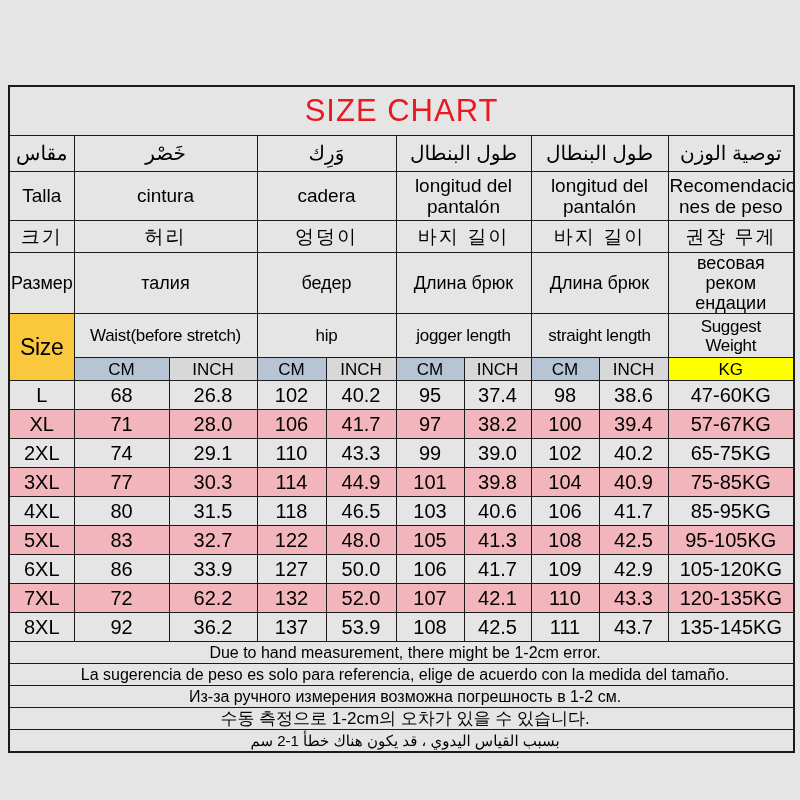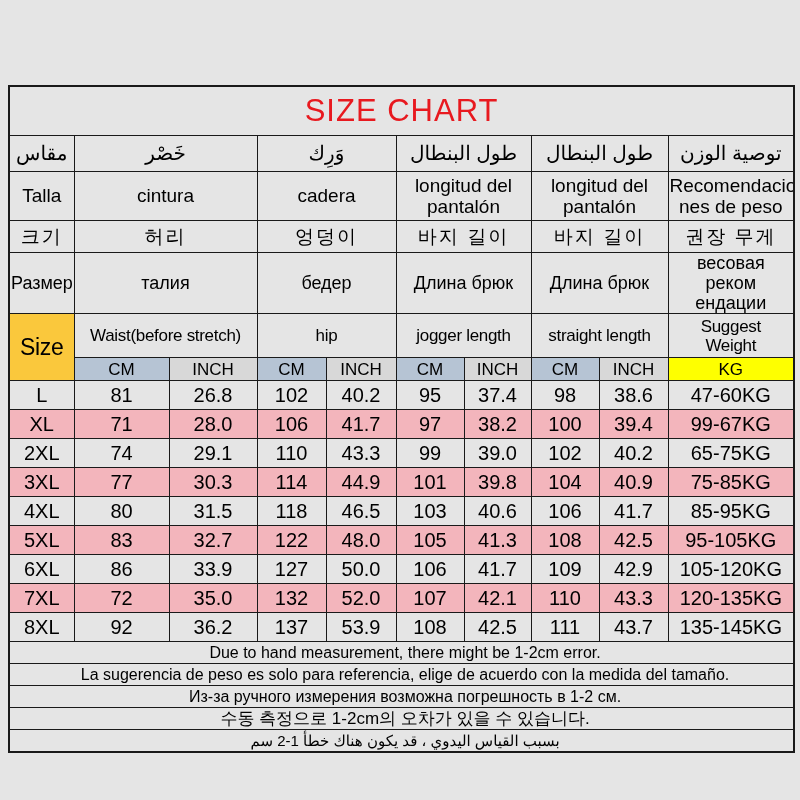--- a/index.html
+++ b/index.html
@@ -134,42 +134,42 @@
       <td class="inch-cell">INCH</td>
       <td class="cm-cell">CM</td>
       <td class="inch-cell">INCH</td>
       <td class="cm-cell">CM</td>
       <td class="inch-cell">INCH</td>
       <td class="kg-cell">KG</td>
     </tr>
 
     <tr class="r-data">
       <td>L</td>
-      <td>81</td>
+      <td>68</td>
       <td>26.8</td>
       <td>102</td>
       <td>40.2</td>
       <td>95</td>
       <td>37.4</td>
       <td>98</td>
       <td>38.6</td>
       <td>47-60KG</td>
     </tr>
 
     <tr class="r-data pink">
       <td>XL</td>
       <td>71</td>
       <td>28.0</td>
       <td>106</td>
       <td>41.7</td>
       <td>97</td>
       <td>38.2</td>
       <td>100</td>
       <td>39.4</td>
-      <td>99-67KG</td>
+      <td>57-67KG</td>
     </tr>
 
     <tr class="r-data">
       <td>2XL</td>
       <td>74</td>
       <td>29.1</td>
       <td>110</td>
       <td>43.3</td>
       <td>99</td>
       <td>39.0</td>
@@ -226,21 +226,21 @@
       <td>106</td>
       <td>41.7</td>
       <td>109</td>
       <td>42.9</td>
       <td>105-120KG</td>
     </tr>
 
     <tr class="r-data pink">
       <td>7XL</td>
       <td>72</td>
-      <td>35.0</td>
+      <td>62.2</td>
       <td>132</td>
       <td>52.0</td>
       <td>107</td>
       <td>42.1</td>
       <td>110</td>
       <td>43.3</td>
       <td>120-135KG</td>
     </tr>
 
     <tr class="r-data">

